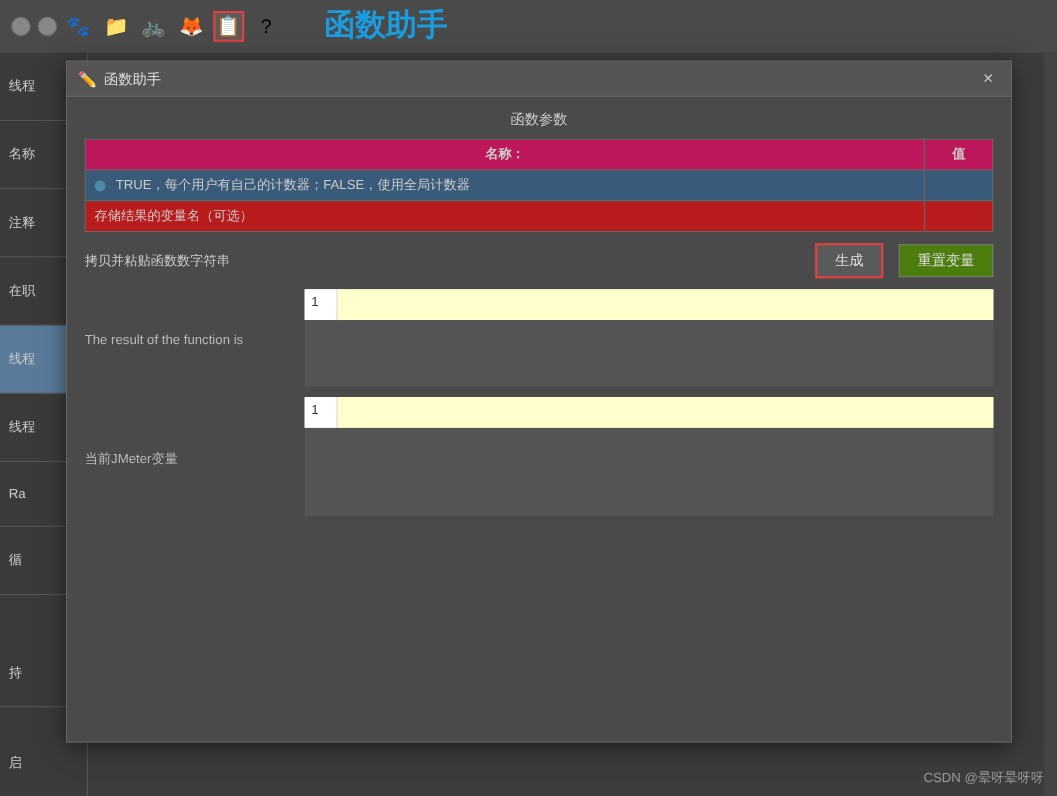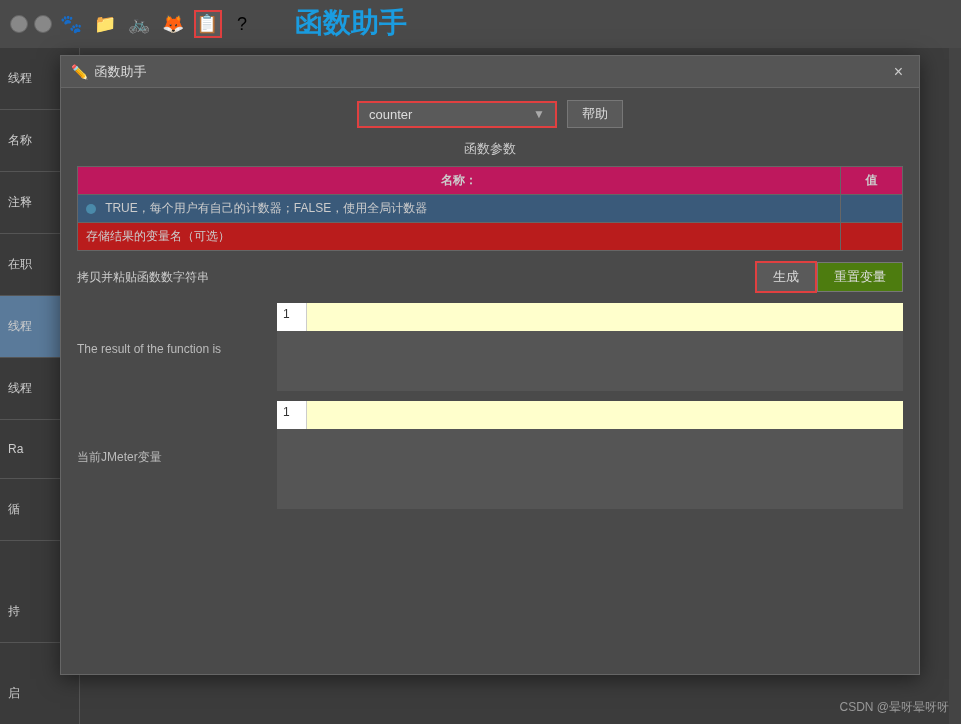--- a/index.html
+++ b/index.html
@@ -211,21 +211,21 @@
       border-radius: 50%;
       background: #4a8aaa;
       margin-right: 6px;
       vertical-align: middle;
     }
 
     
     .action-row {
       display: flex;
       align-items: center;
-      gap: 0;
+      gap: 14px;
       margin-bottom: 10px;
     }
 
     .copy-text {
       color: #ccc;
       font-size: 12px;
       flex: 1;
     }
 
     .action-btn {
@@ -349,27 +349,20 @@
   <div class="dialog-titlebar">
     <div class="dialog-title-left">
       <span class="dialog-title-icon">✏️</span>
       <span>函数助手</span>
     </div>
     <span class="dialog-close">×</span>
   </div>
 
   <div class="dialog-body">
 
-    <div class="func-selector-row">
-      <div class="func-dropdown">
-        <span>counter</span>
-        <span class="func-dropdown-arrow">▼</span>
-      </div>
-      <button class="help-btn">帮助</button>
-    </div>
 
     <div class="section-label">函数参数</div>
 
     <table class="params-table">
       <thead>
         <tr>
           <th>名称：</th>
           <th>值</th>
         </tr>
       </thead>

